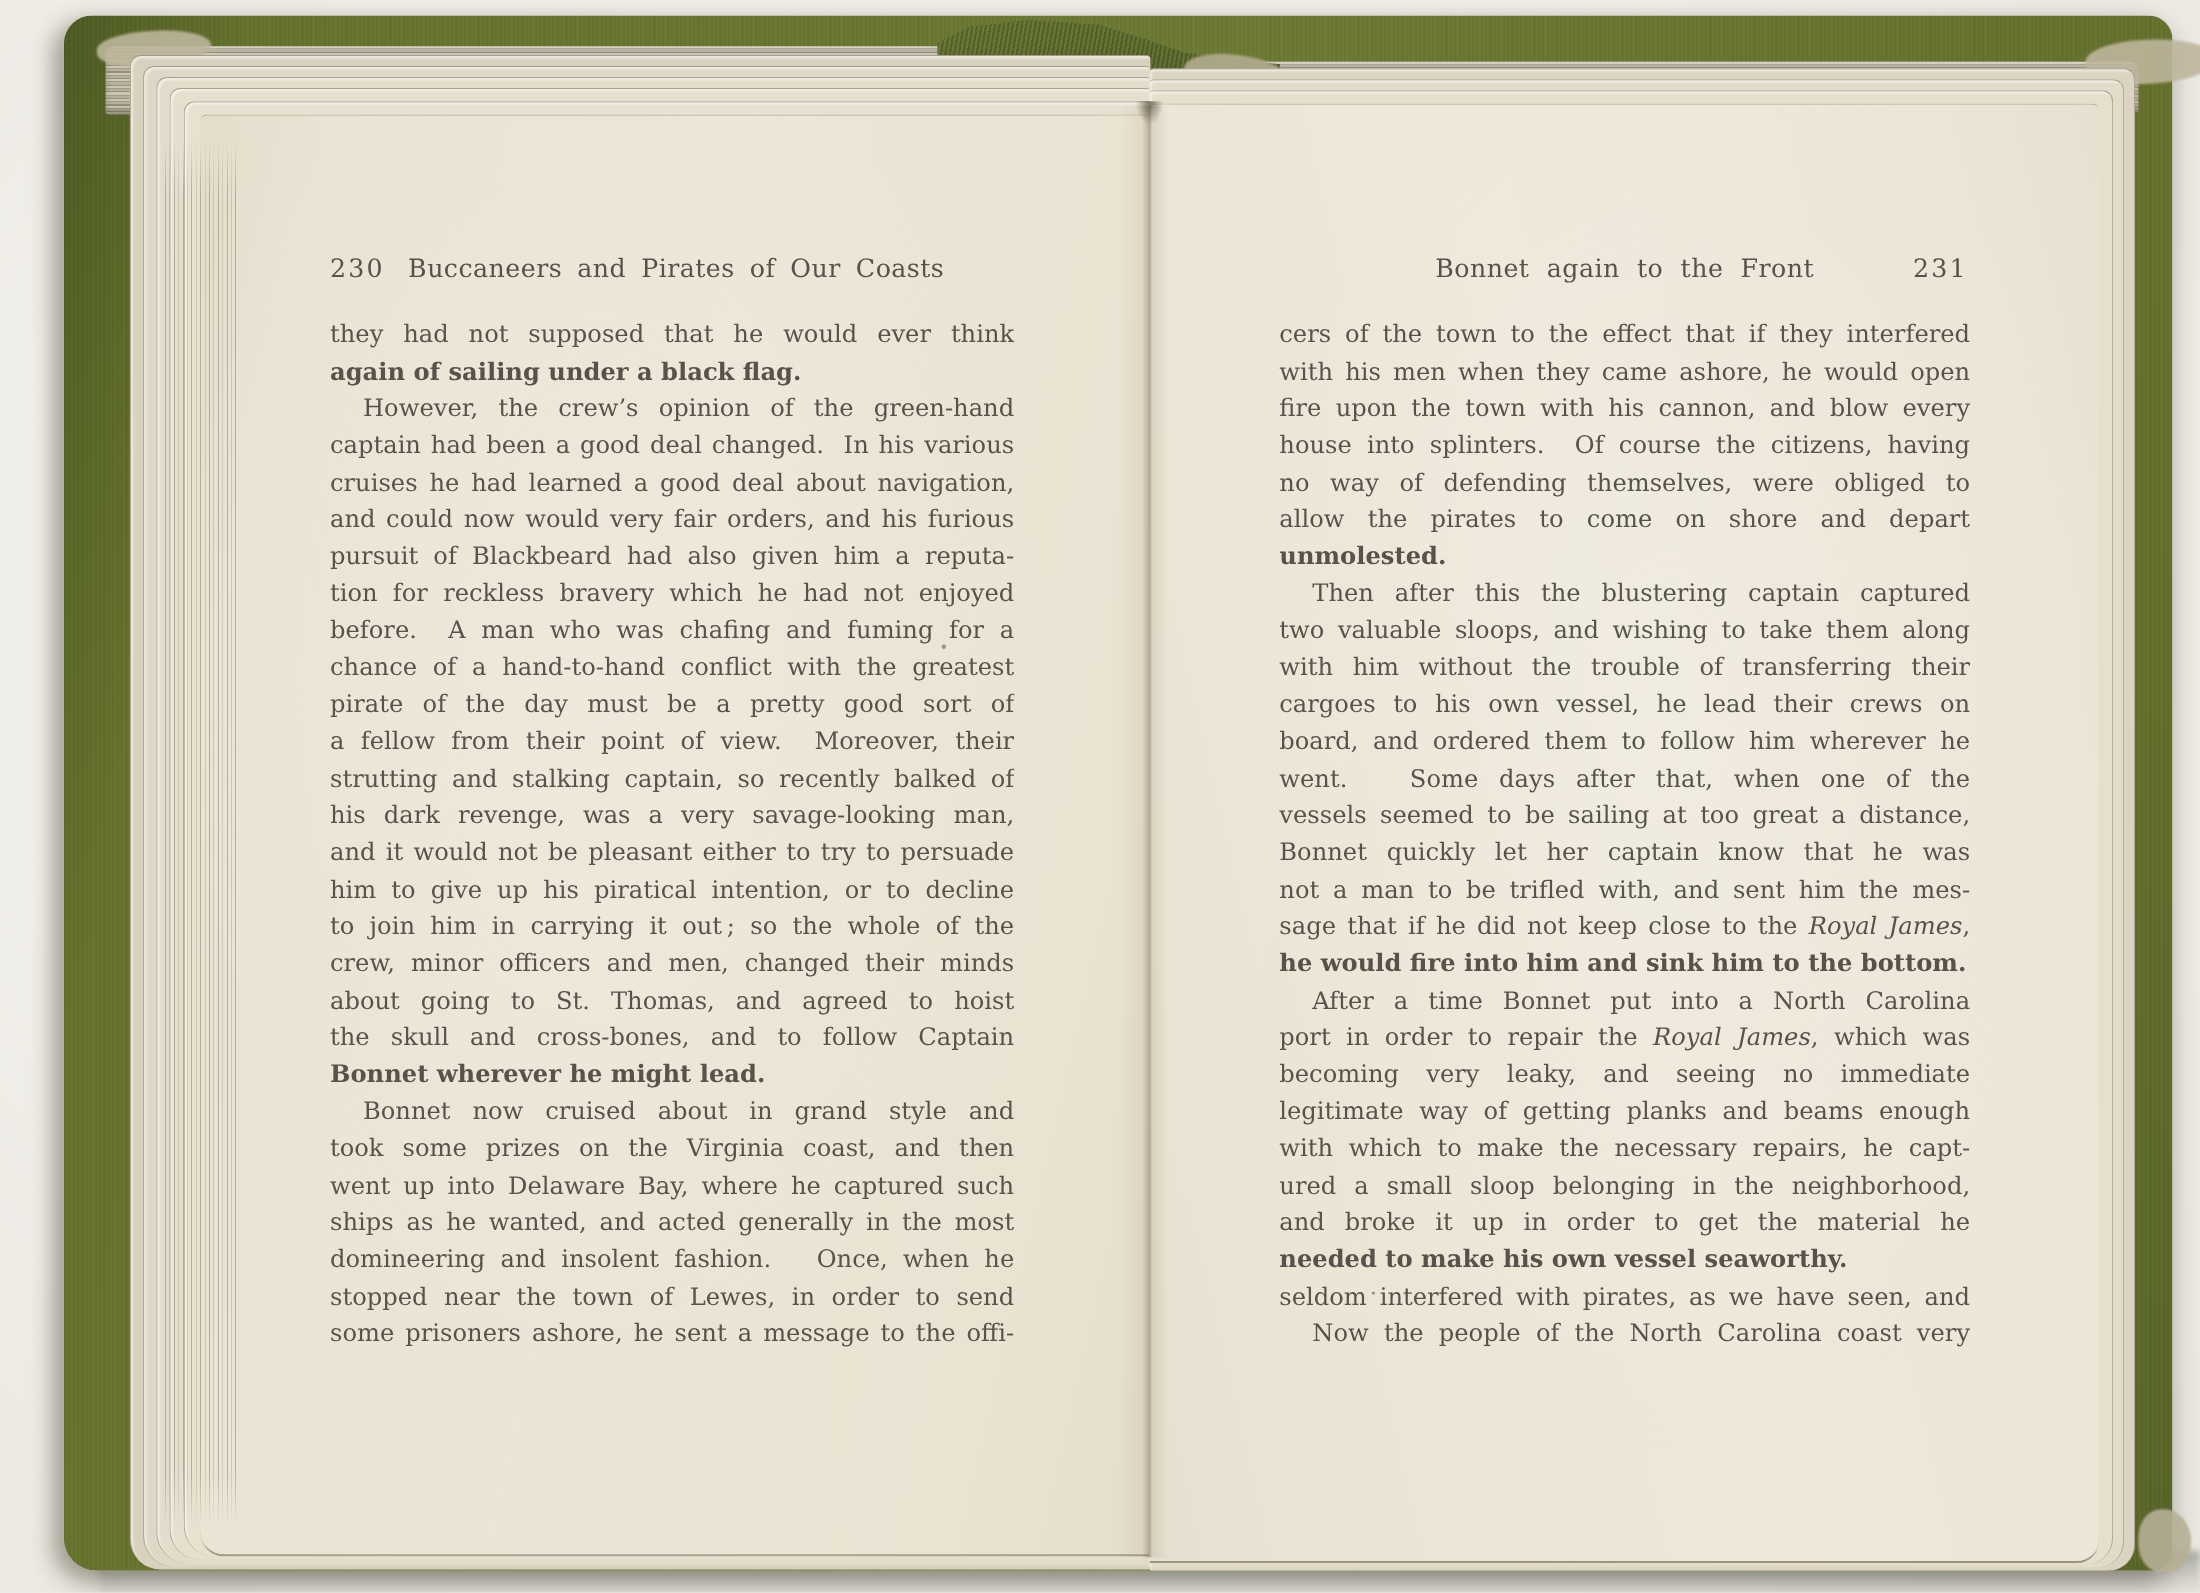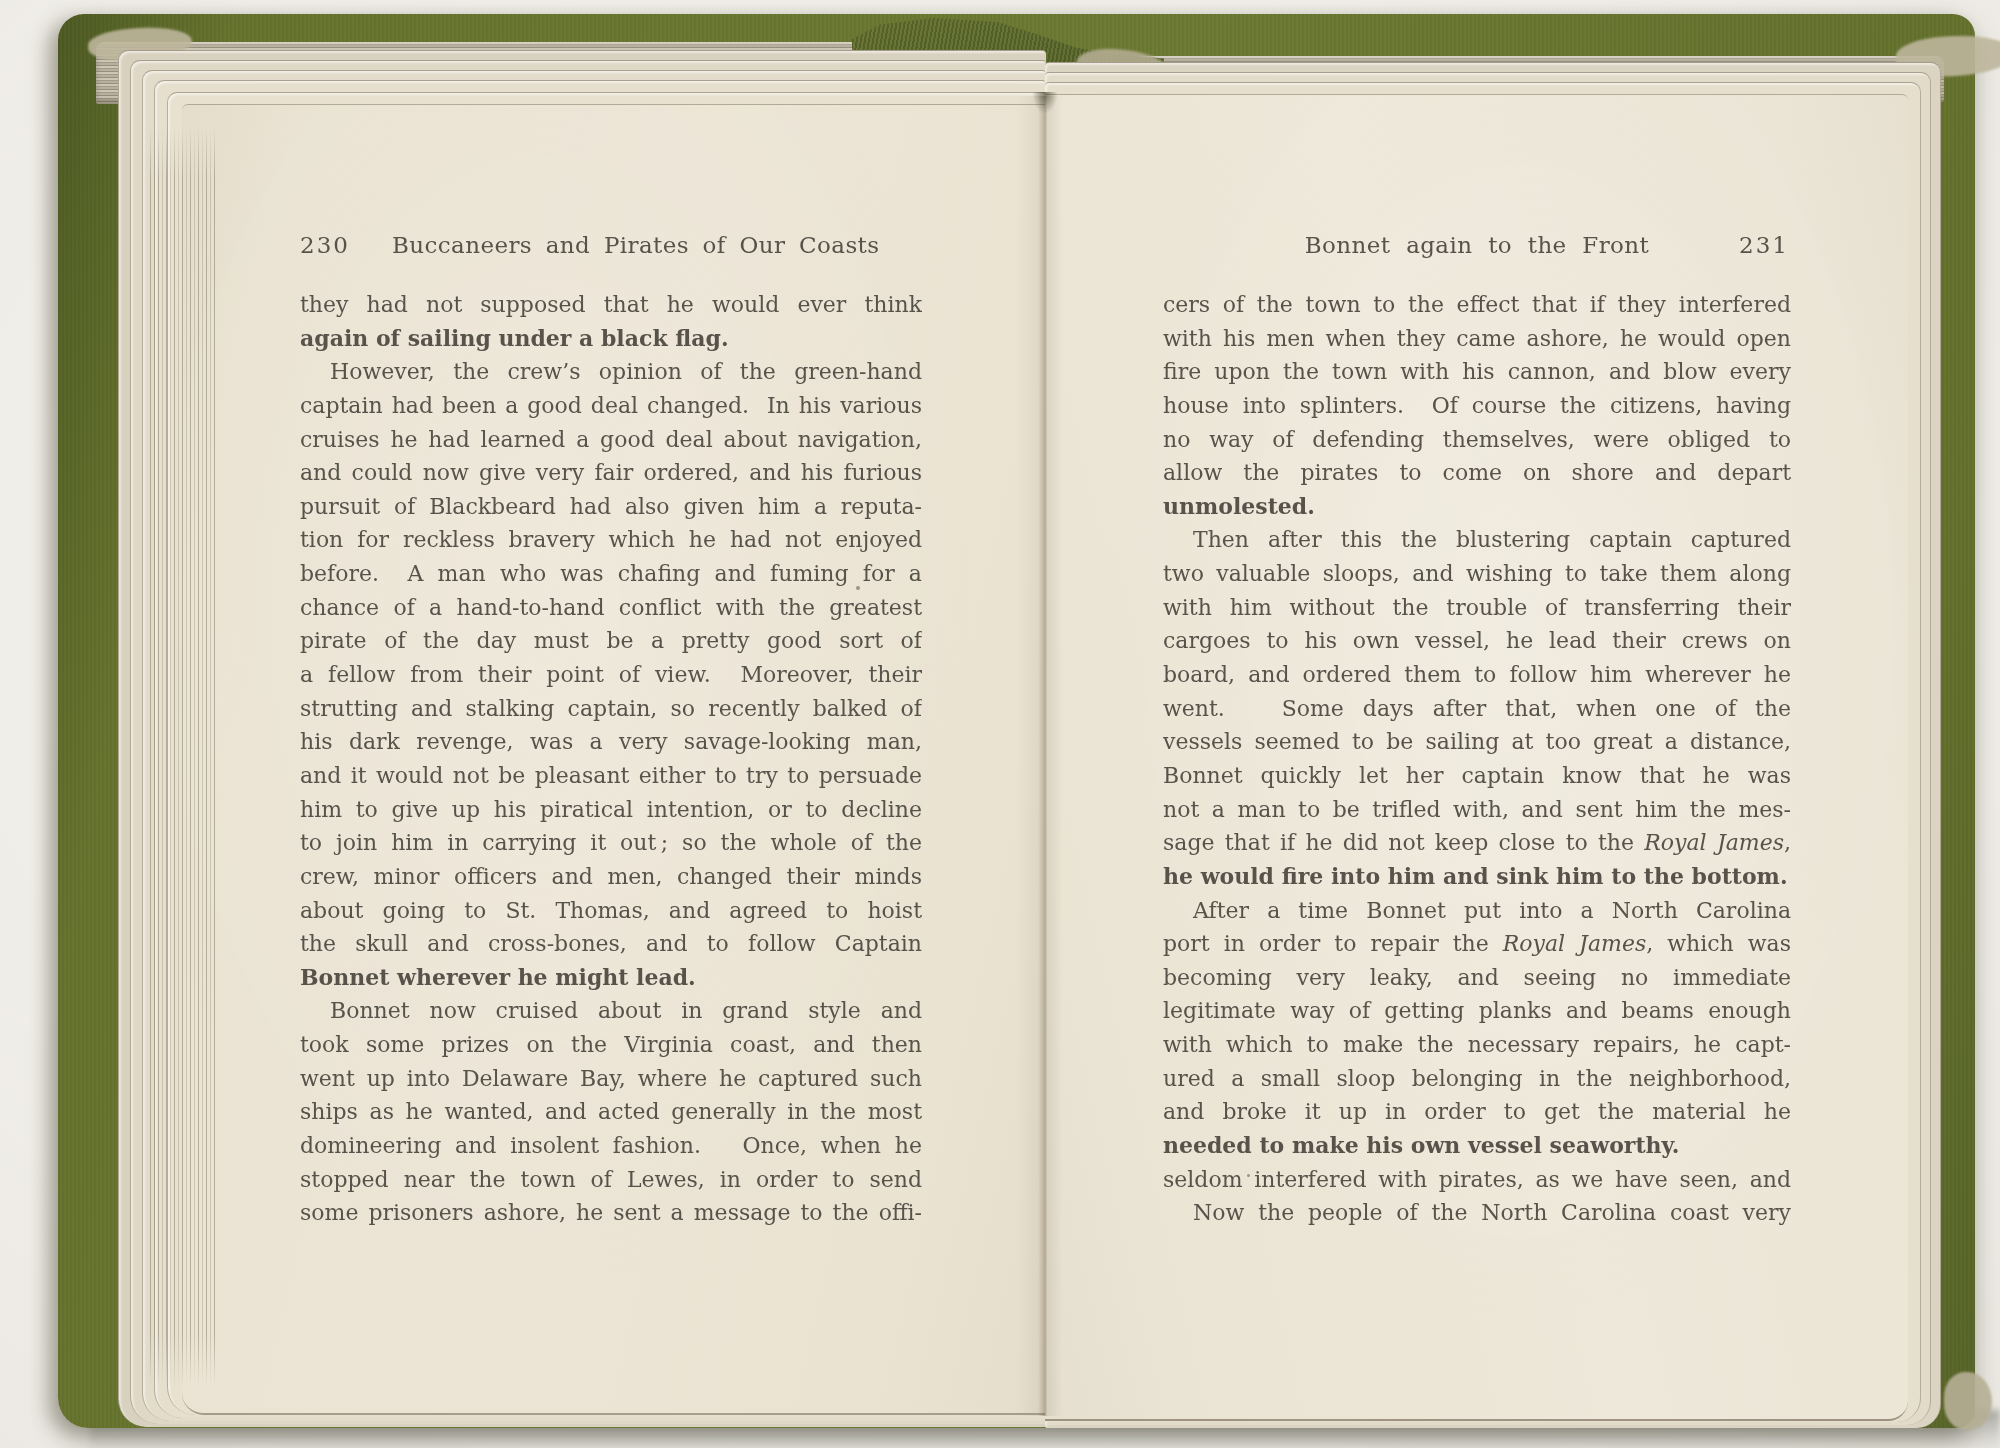--- a/index.html
+++ b/index.html
@@ -123,21 +123,21 @@
       rgba(125,108,82,.14) 54%, rgba(140,120,90,0) 80%);
   }
 
   
   .text-col { position: absolute; color: var(--ink); }
   .text-col.left  { left: 300px; top: 228px; width: 622px; }
   .text-col.right { left: 1163px; top: 228px; width: 628px; }
   .page-header { position: relative; height: 34px; font-size: 23px; line-height: 34px; }
   .page-header .page-num { position: absolute; letter-spacing: 2px; font-variant-numeric: oldstyle-nums; }
   .page-header.hdr-left .page-num { left: 0; }
-  .page-header.hdr-left .running-title { position: absolute; left: 92px; word-spacing: 6px; letter-spacing: .4px; }
+  .page-header.hdr-left .running-title { position: absolute; left: 71px; word-spacing: 6px; letter-spacing: .4px; }
   .page-header.hdr-right .running-title { position: absolute; left: 50%; transform: translateX(-50%); word-spacing: 8px; letter-spacing: .4px; white-space: nowrap; }
   .page-header.hdr-right .page-num { right: 2px; }
   .lines { margin-top: 26px; font-size: 22px; }
   .text-line {
     height: var(--lh); line-height: var(--lh);
     white-space: nowrap; overflow: hidden;
     text-align: justify; text-align-last: justify; text-justify: inter-word;
   }
   .text-line.para-end { text-align-last: left; font-weight: bold; }
   .text-line.indent { text-indent: 30px; }
@@ -181,21 +181,21 @@
     <div class="page-header hdr-left">
       <span class="page-num">230</span>
       <span class="running-title">Buccaneers and Pirates of Our Coasts</span>
     </div>
     <div class="lines" id="left-lines">
         <div class="text-line">they had not supposed that he would ever think</div>
         <div class="text-line para-end">again of sailing under a black flag.</div>
         <div class="text-line indent">However, the crew’s opinion of the green-hand</div>
         <div class="text-line">captain had been a good deal changed.&nbsp; In his various</div>
         <div class="text-line">cruises he had learned a good deal about navigation,</div>
-        <div class="text-line">and could now give very fair ordered, and his furious</div>
+        <div class="text-line">and could now would very fair orders, and his furious</div>
         <div class="text-line">pursuit of Blackbeard had also given him a reputa-</div>
         <div class="text-line">tion for reckless bravery which he had not enjoyed</div>
         <div class="text-line">before.&nbsp; A man who was chafing and fuming for a</div>
         <div class="text-line">chance of a hand-to-hand conflict with the greatest</div>
         <div class="text-line">pirate of the day must be a pretty good sort of</div>
         <div class="text-line">a fellow from their point of view.&nbsp; Moreover, their</div>
         <div class="text-line">strutting and stalking captain, so recently balked of</div>
         <div class="text-line">his dark revenge, was a very savage-looking man,</div>
         <div class="text-line">and it would not be pleasant either to try to persuade</div>
         <div class="text-line">him to give up his piratical intention, or to decline</div>

